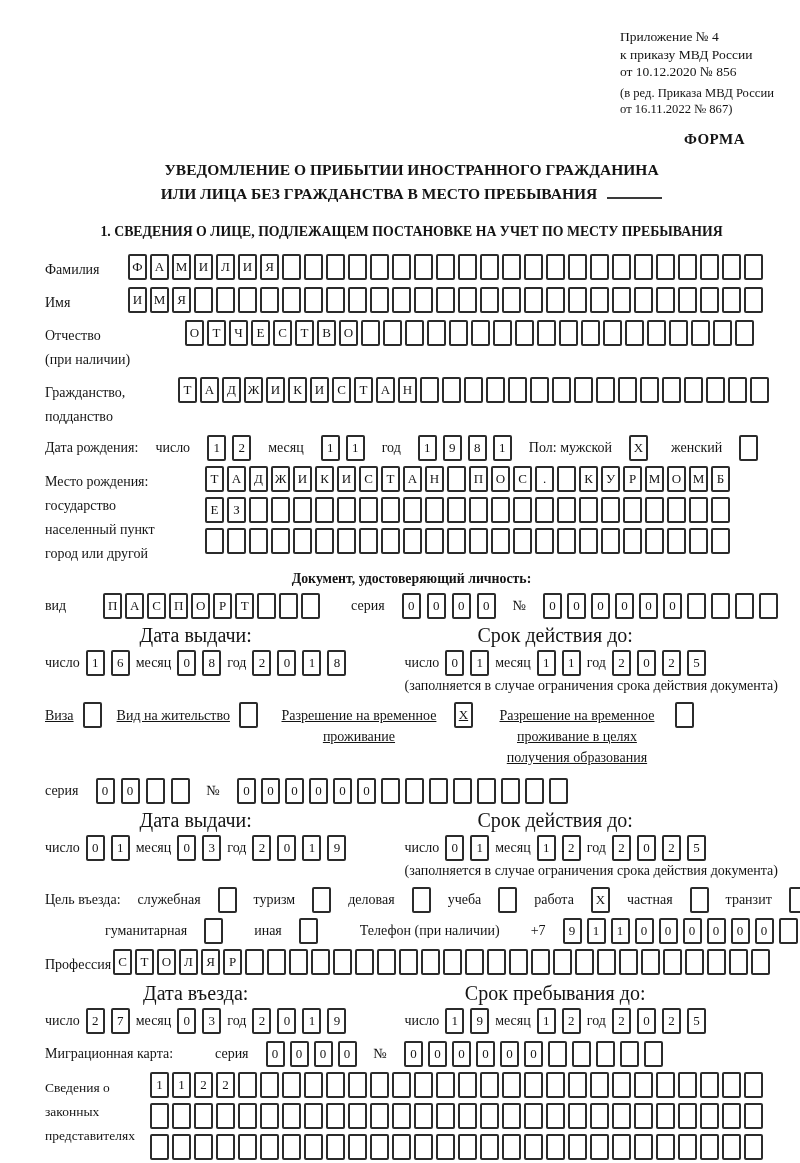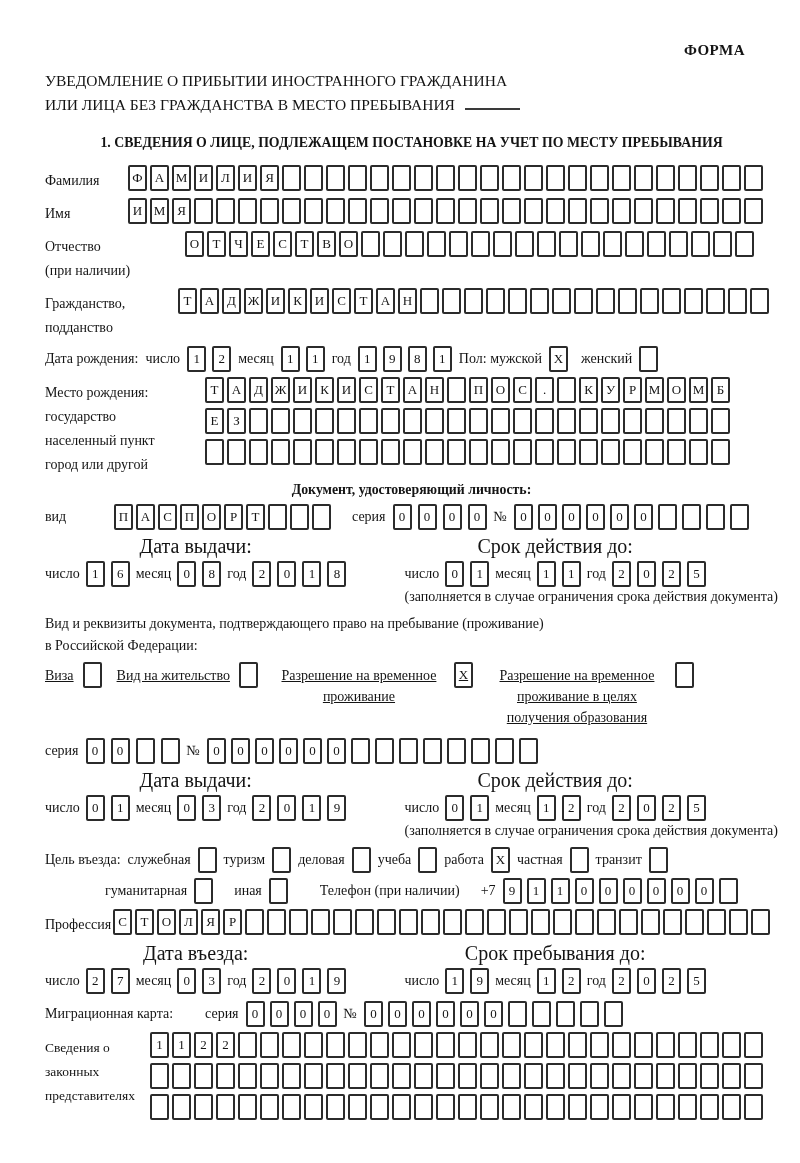--- a/index.html
+++ b/index.html
@@ -8,39 +8,39 @@
     width: 800px; height: 1163px; overflow: hidden;
     background: #ffffff; color: #141414;
     font-family: "Liberation Serif", "DejaVu Serif", serif;
   }
   .page { padding: 28px 22px 0 45px; }
 
   .appendix { margin-left: 575px; font-size: 13.5px; line-height: 1.3; }
   .appendix .rev { font-size: 12.6px; margin-top: 4px; line-height: 1.3; }
   .forma { text-align: right; padding-right: 33px; font-weight: bold; font-size: 15px; margin-top: 14px; letter-spacing: .5px; }
 
-  .title { text-align: left; font-weight: normal; font-size: 15.5px; margin-top: 10px; line-height: 1.55; }
+  .title { text-align: center; font-weight: bold; font-size: 15.5px; margin-top: 10px; line-height: 1.55; }
   .blank-line { display: inline-block; width: 55px; border-bottom: 2px solid #3a3a3a; margin-left: 10px; }
   .sec-heading { text-align: center; font-weight: bold; font-size: 13.8px; margin: 18px 0 14px; }
 
   .row { display: flex; align-items: flex-start; margin-bottom: 5px; }
   .lbl { font-size: 14px; line-height: 24px; padding-top: 4px; flex-shrink: 0; }
   .w83 { width: 83px; } .w140 { width: 140px; } .w133 { width: 133px; }
   .w160 { width: 160px; } .w68 { width: 68px; } .w105 { width: 105px; font-size: 13.5px; }
 
   .cells { display: flex; gap: 3px; flex-shrink: 0; }
   .cell {
     width: 19px; height: 26px; flex-shrink: 0;
     border: 2px solid #2b2b2b; border-radius: 2px;
     display: flex; align-items: center; justify-content: center;
     font-size: 13px; background: #fff;
   }
   .stack { display: flex; flex-direction: column; gap: 5px; }
 
-  .inline { display: flex; align-items: center; gap: 7px; font-size: 14px; margin-bottom: 5px; flex-wrap: nowrap; }
+  .inline { display: flex; align-items: center; gap: 17px; font-size: 14px; margin-bottom: 5px; flex-wrap: nowrap; }
   .t { white-space: nowrap; }
   .ml14 { margin-left: 14px; } .ml25 { margin-left: 25px; } .ind60 { margin-left: 60px; }
 
   .doc-heading { text-align: center; font-weight: bold; font-size: 13.8px; margin: 3px 0 6px; }
 
   .dates { display: flex; margin-bottom: 2px; }
   .dgroup { display: flex; flex-direction: column; }
   .dright { margin-left: 58px; }
   .dtitle { text-align: center; font-size: 20px; margin-bottom: 3px; }
   .dline { display: flex; align-items: center; gap: 6px; font-size: 14px; }
@@ -51,20 +51,29 @@
   .permits { display: flex; align-items: flex-start; gap: 15px; font-size: 14px; margin: 4px 0 10px; }
   .permit { display: flex; align-items: flex-start; gap: 9px; text-decoration: underline; }
   .permit .plabel { line-height: 1.5; padding-top: 3px; }
   .pcenter { text-align: center; } .pw160 { width: 172px; } .pw175 { width: 178px; }
 </style>
 </head>
 <body>
 
 <div class="page">
 
+  <div class="appendix">
+    <div>Приложение № 4</div>
+    <div>к приказу МВД России</div>
+    <div>от 10.12.2020 № 856</div>
+    <div class="rev">
+      <div>(в ред. Приказа МВД России</div>
+      <div>от 16.11.2022 № 867)</div>
+    </div>
+  </div>
 
   <div class="forma">ФОРМА</div>
 
   <div class="title">
     <div>УВЕДОМЛЕНИЕ О ПРИБЫТИИ ИНОСТРАННОГО ГРАЖДАНИНА</div>
     <div><span>ИЛИ ЛИЦА БЕЗ ГРАЖДАНСТВА В МЕСТО ПРЕБЫВАНИЯ</span><span class="blank-line"></span></div>
   </div>
 
   <div class="sec-heading">1. СВЕДЕНИЯ О ЛИЦЕ, ПОДЛЕЖАЩЕМ ПОСТАНОВКЕ НА УЧЕТ ПО МЕСТУ ПРЕБЫВАНИЯ</div>
 
@@ -406,24 +415,20 @@
             <div class="cell">2</div>
             <div class="cell">0</div>
             <div class="cell">2</div>
             <div class="cell">5</div>
           </div>
       </div>
     </div>
   </div>
   <div class="note-right">(заполняется в случае ограничения срока действия документа)</div>
 
-  <div class="intro">
-    <div>Вид и реквизиты документа, подтверждающего право на пребывание (проживание)</div>
-    <div>в Российской Федерации:</div>
-  </div>
 
   <div class="permits">
     <div class="permit">
       <span class="plabel">Виза</span>
       <div class="cells">
           <div class="cell"></div>
         </div>
     </div>
     <div class="permit">
       <span class="plabel">Вид на жительство</span>

